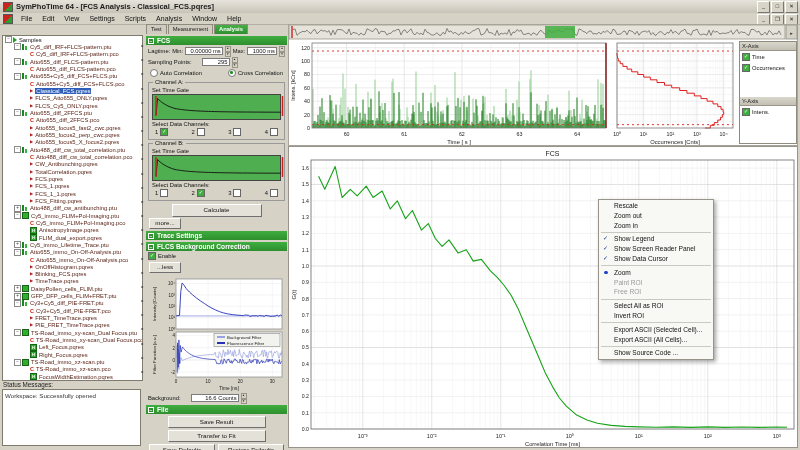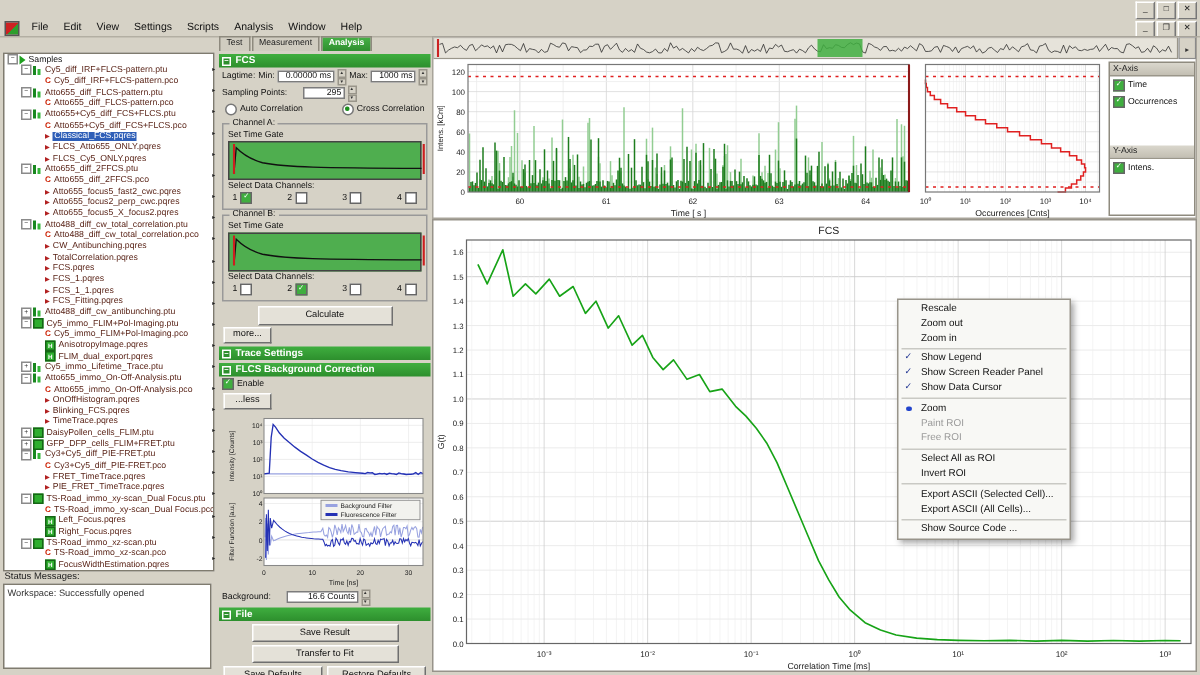--- a/index.html
+++ b/index.html
@@ -77,20 +77,24 @@
   .cmi .mark{position:absolute;left:4px;top:0;font-size:6px;color:#1a2f8f;}
   .cmi .rmark{position:absolute;left:5px;top:3.2px;width:3.5px;height:3.5px;border-radius:50%;background:#2244cc;}
   .cmsep{border-top:1px solid #c9c9c4;margin:1.5px 2px;}
   svg text{font-family:"Liberation Sans",sans-serif;}
 </style>
 </head>
 <body>
 
 <div class="app">
 
+  <div class="titlebar">
+    <span class="app-icon"></span>
+    <span class="title-text">SymPhoTime 64 - [FCS Analysis - Classical_FCS.pqres]</span>
+  </div>
   <div class="winbtns">
     <span class="wb">_</span>
     <span class="wb">□</span>
     <span class="wb">✕</span>
   </div>
 
   <div class="menubar">
     <span class="app-icon"></span>
     <span id="menuItems" style="display:flex;">
         <span class="menu-item">File</span>

